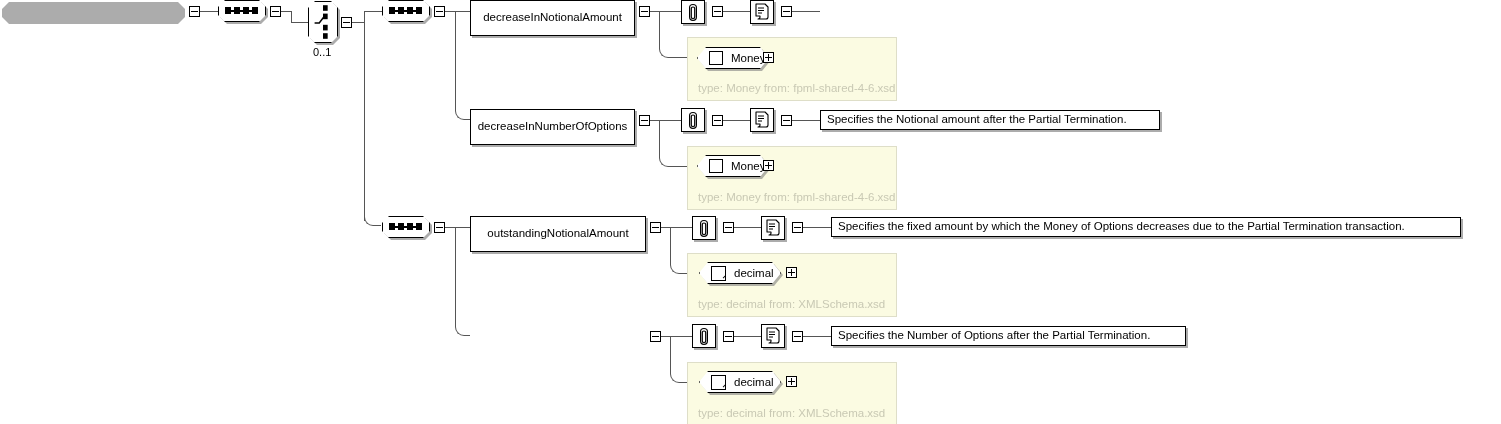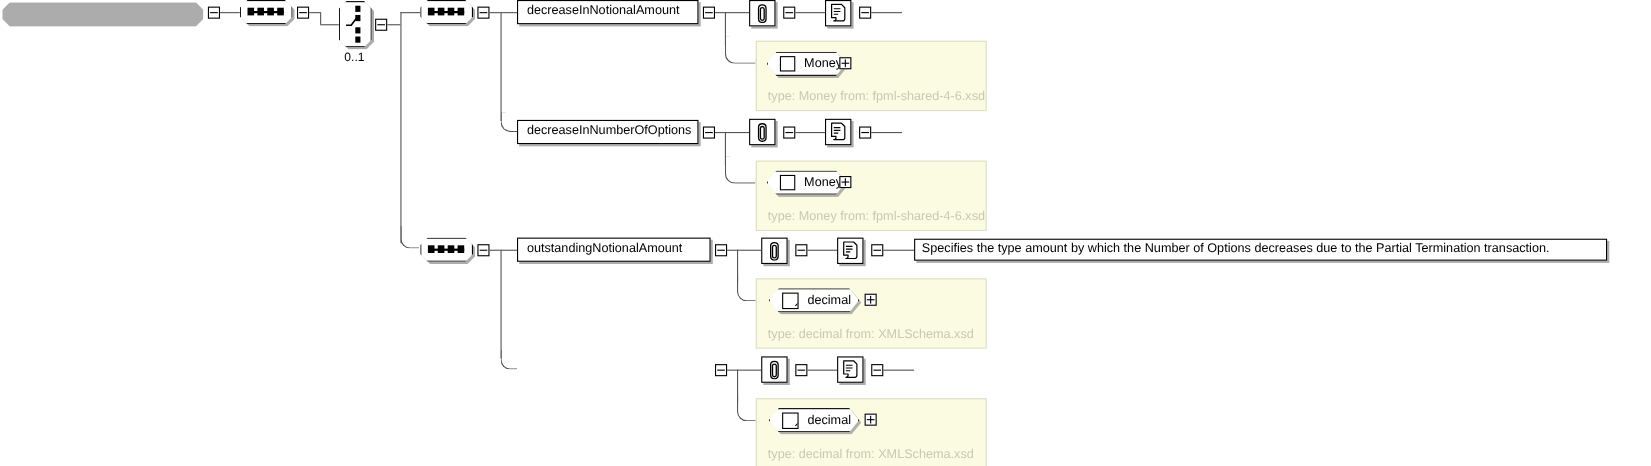--- a/index.html
+++ b/index.html
@@ -23,23 +23,23 @@
     font-size:11.5px;
     line-height:1;
     color:#000000;
     display:flex;
     align-items:center;
     white-space:nowrap;
     box-shadow:2px 2px 0 0 rgba(128,128,128,0.65);
   }
   
   .el-node{
-    padding:0 8px;
-    justify-content:flex-start;
-    height:22px;
+    padding:0 20px;
+    justify-content:center;
+    height:36px;
   }
   
   .doc-node{
     padding:0 6px;
     height:20px;
     font-size:11.5px;
   }
   
   .root-node{
     height:22px;
@@ -318,20 +318,23 @@
     <svg width="16" height="18" viewBox="0 0 16 18">
       <path d="M2 1 h9 l3 3 v10 a2 2 0 0 1 -2 2 h-8 a2 2 0 0 0 2 -2 v-1 h-4 z" fill="#fff" stroke="#000" stroke-width="1.1" stroke-linejoin="round"></path>
       <line x1="4" y1="5" x2="10" y2="5" stroke="#000" stroke-width="1"></line>
       <line x1="4" y1="7.5" x2="10" y2="7.5" stroke="#000" stroke-width="1"></line>
       <line x1="4" y1="10" x2="8" y2="10" stroke="#000" stroke-width="1"></line>
     </svg>
   </div>
   <div class="toggle" style="left:781px;top:115px;"></div>
   <div class="ln ln-h" style="left:792px;top:120px;width:28px;"></div>
 
+  <div class="node doc-node" style="left:820px;top:110px;width:340px;">
+    <span class="lbl">Specifies the Notional amount after the Partial Termination.</span>
+  </div>
 
   <div class="type-panel" style="left:687px;top:146px;width:210px;height:64px;">
     <span class="type-panel-label">type: Money from: fpml-shared-4-6.xsd</span>
   </div>
   <div class="type-box-wrap" style="left:699px;top:157px;width:72px;"></div>
   <div class="type-box" style="left:697px;top:155px;width:72px;">
     <span class="el-square"></span>
     <span class="lbl">Money</span>
   </div>
   <div class="toggle plus" style="left:763px;top:160px;"></div>
@@ -377,21 +380,21 @@
       <path d="M2 1 h9 l3 3 v10 a2 2 0 0 1 -2 2 h-8 a2 2 0 0 0 2 -2 v-1 h-4 z" fill="#fff" stroke="#000" stroke-width="1.1" stroke-linejoin="round"></path>
       <line x1="4" y1="5" x2="10" y2="5" stroke="#000" stroke-width="1"></line>
       <line x1="4" y1="7.5" x2="10" y2="7.5" stroke="#000" stroke-width="1"></line>
       <line x1="4" y1="10" x2="8" y2="10" stroke="#000" stroke-width="1"></line>
     </svg>
   </div>
   <div class="toggle" style="left:792px;top:222px;"></div>
   <div class="ln ln-h" style="left:803px;top:227px;width:28px;"></div>
 
   <div class="node doc-node" style="left:831px;top:217px;width:630px;">
-    <span class="lbl">Specifies the type amount by which the Number of Options decreases due to the Partial Termination transaction.</span>
+    <span class="lbl">Specifies the fixed amount by which the Money of Options decreases due to the Partial Termination transaction.</span>
   </div>
 
   <div class="type-panel" style="left:687px;top:253px;width:210px;height:64px;">
     <span class="type-panel-label">type: decimal from: XMLSchema.xsd</span>
   </div>
   <div class="type-box-wrap" style="left:701px;top:264px;width:82px;"></div>
   <div class="type-box" style="left:699px;top:262px;width:82px;">
     <span class="el-simple"></span>
     <span class="lbl">decimal</span>
   </div>
@@ -417,20 +420,23 @@
     <svg width="16" height="18" viewBox="0 0 16 18">
       <path d="M2 1 h9 l3 3 v10 a2 2 0 0 1 -2 2 h-8 a2 2 0 0 0 2 -2 v-1 h-4 z" fill="#fff" stroke="#000" stroke-width="1.1" stroke-linejoin="round"></path>
       <line x1="4" y1="5" x2="10" y2="5" stroke="#000" stroke-width="1"></line>
       <line x1="4" y1="7.5" x2="10" y2="7.5" stroke="#000" stroke-width="1"></line>
       <line x1="4" y1="10" x2="8" y2="10" stroke="#000" stroke-width="1"></line>
     </svg>
   </div>
   <div class="toggle" style="left:792px;top:331px;"></div>
   <div class="ln ln-h" style="left:803px;top:336px;width:28px;"></div>
 
+  <div class="node doc-node" style="left:831px;top:326px;width:355px;">
+    <span class="lbl">Specifies the Number of Options after the Partial Termination.</span>
+  </div>
 
   <div class="type-panel" style="left:687px;top:362px;width:210px;height:64px;">
     <span class="type-panel-label">type: decimal from: XMLSchema.xsd</span>
   </div>
   <div class="type-box-wrap" style="left:701px;top:373px;width:82px;"></div>
   <div class="type-box" style="left:699px;top:371px;width:82px;">
     <span class="el-simple"></span>
     <span class="lbl">decimal</span>
   </div>
   <div class="toggle plus" style="left:786px;top:376px;"></div>

